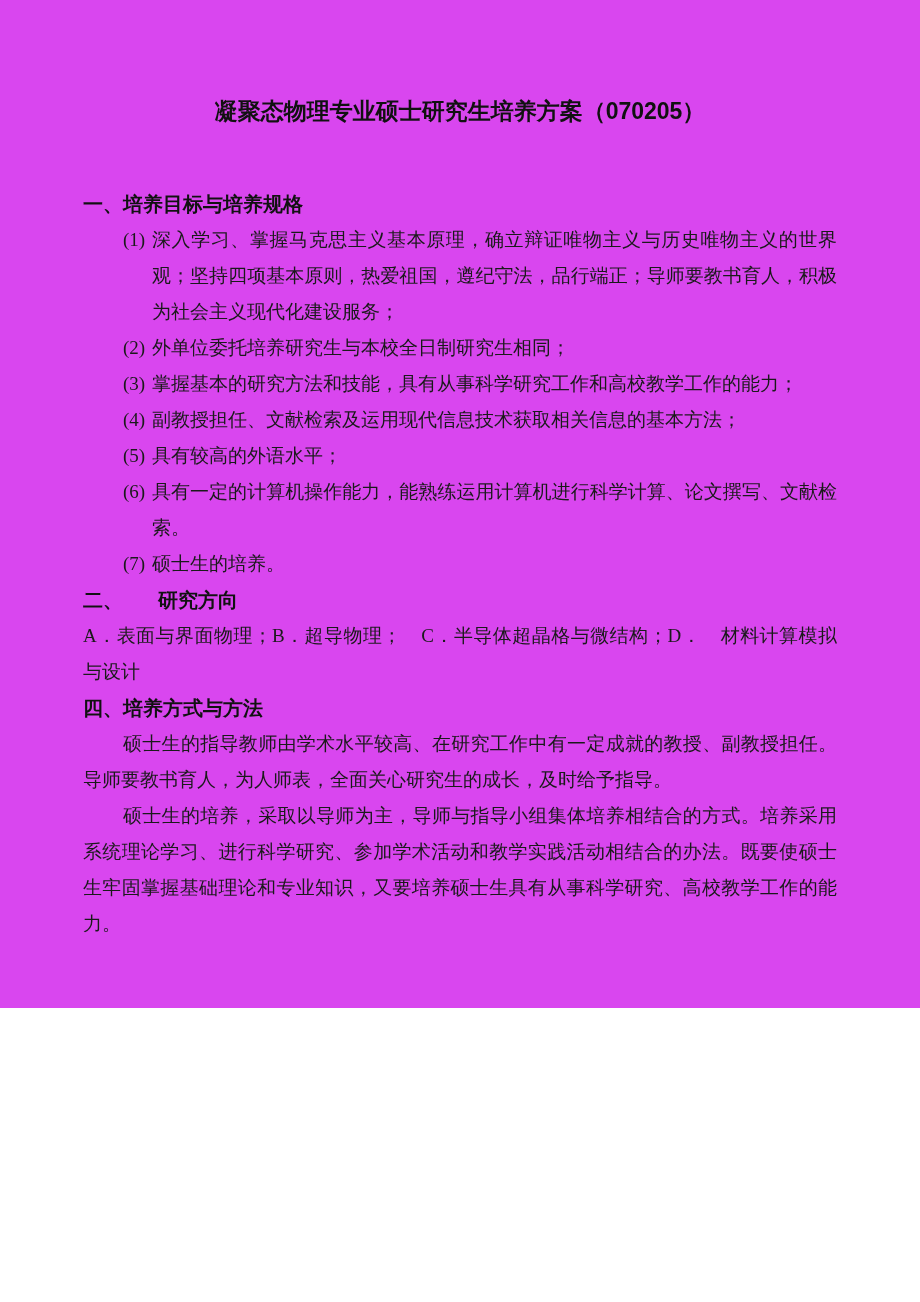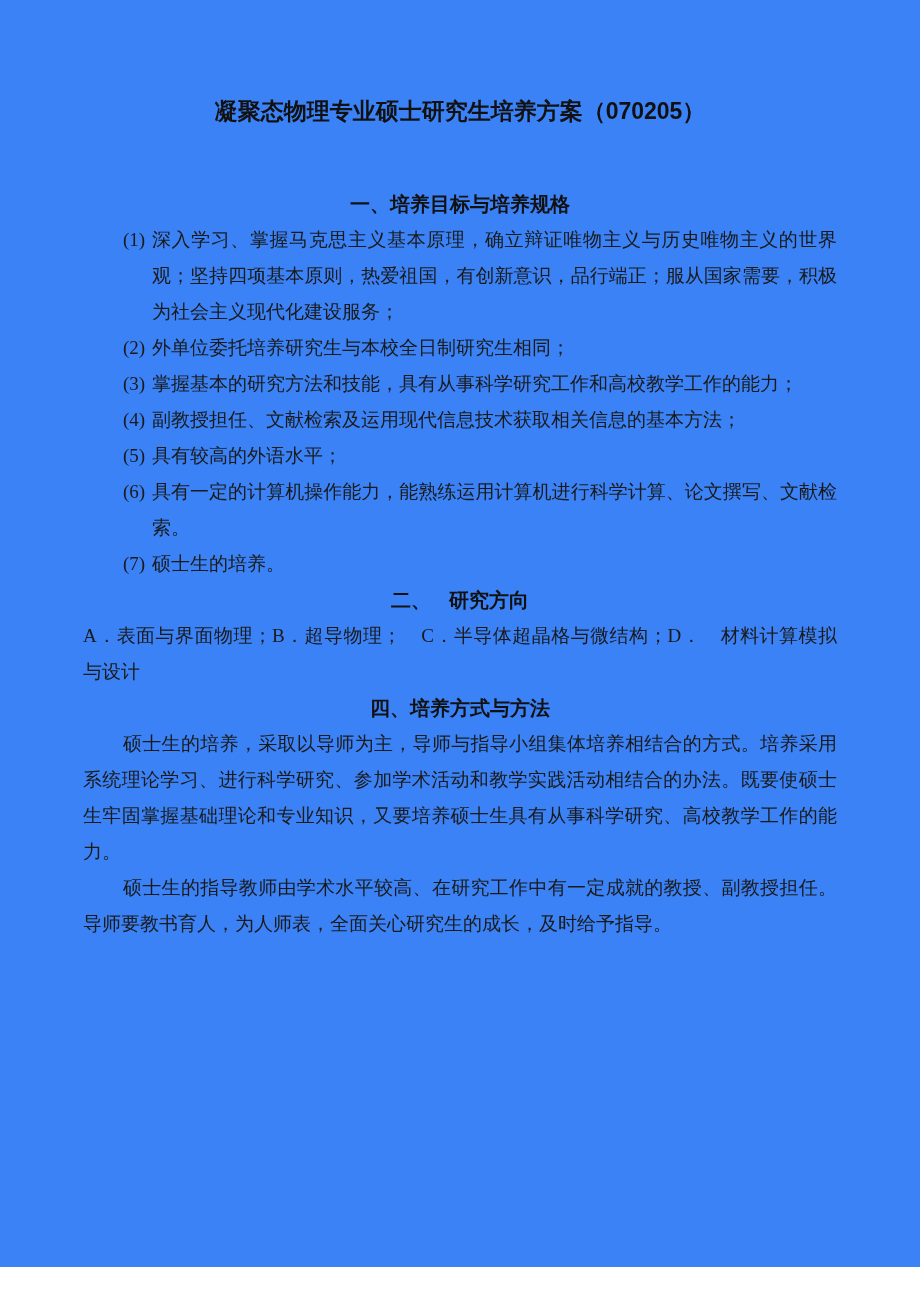--- a/index.html
+++ b/index.html
@@ -1,21 +1,21 @@
 <!DOCTYPE html>
 <html lang="zh"><head>
 <meta charset="utf-8">
 <style>
   * { margin: 0; padding: 0; box-sizing: border-box; }
   html, body { background: #ffffff; }
   .page {
     position: relative;
     width: 920px;
-    height: 1267px;
-    background: #3b82f6;
+    height: 1008px;
+    background: #d946ef;
     color: #1a1a1a;
     font-family: "Liberation Serif", "DejaVu Serif", serif;
     font-size: 19px;
     line-height: 36px;
     overflow: hidden;
     padding: 0 83px;
   }
   .doc-title {
     font-family: "Liberation Sans", "DejaVu Sans", sans-serif;
     font-weight: 700;
@@ -24,44 +24,43 @@
     text-align: center;
     padding-top: 95px;
     color: #111111;
   }
   .heading {
     font-family: "Liberation Sans", "DejaVu Sans", sans-serif;
     font-weight: 700;
     font-size: 20px;
     line-height: 36px;
     color: #111111;
-    text-align: center;
   }
   .sec-1 .heading { margin-top: 59px; }
   .para { text-align: justify; }
   .para.indent { text-indent: 40px; }
   .numbered-list .li { display: flex; }
   .numbered-list .num { flex: none; width: 29px; margin-left: 40px; }
   .numbered-list .li-text { flex: 1; text-align: justify; }
-  .h2-title { margin-left: 18px; }
+  .h2-title { margin-left: 35px; }
   .research-dirs { text-align: justify; }
 </style>
 </head>
 <body>
 
 <div class="page">
 
   <h1 class="doc-title">凝聚态物理专业硕士研究生培养方案（070205）</h1>
 
   <section class="sec-1">
     <h2 class="heading">一、培养目标与培养规格</h2>
     <div class="numbered-list">
       <div class="li">
         <span class="num">(1)</span>
-        <span class="li-text">深入学习、掌握马克思主义基本原理，确立辩证唯物主义与历史唯物主义的世界观；坚持四项基本原则，热爱祖国，有创新意识，品行端正；服从国家需要，积极为社会主义现代化建设服务；</span>
+        <span class="li-text">深入学习、掌握马克思主义基本原理，确立辩证唯物主义与历史唯物主义的世界观；坚持四项基本原则，热爱祖国，遵纪守法，品行端正；导师要教书育人，积极为社会主义现代化建设服务；</span>
       </div>
       <div class="li">
         <span class="num">(2)</span>
         <span class="li-text">外单位委托培养研究生与本校全日制研究生相同；</span>
       </div>
       <div class="li">
         <span class="num">(3)</span>
         <span class="li-text">掌握基本的研究方法和技能，具有从事科学研究工作和高校教学工作的能力；</span>
       </div>
       <div class="li">
@@ -86,17 +85,17 @@
   <section class="sec-2">
     <h2 class="heading"><span>二、</span><span class="h2-title">研究方向</span></h2>
     <p class="para research-dirs">A．表面与界面物理；B．超导物理；　C．半导体超晶格与微结构；D．　材料计算模拟与设计</p>
   </section>
 
   <section class="sec-3">
   </section>
 
   <section class="sec-4">
     <h2 class="heading">四、培养方式与方法</h2>
+    <p class="para indent">硕士生的指导教师由学术水平较高、在研究工作中有一定成就的教授、副教授担任。导师要教书育人，为人师表，全面关心研究生的成长，及时给予指导。</p>
     <p class="para indent">硕士生的培养，采取以导师为主，导师与指导小组集体培养相结合的方式。培养采用系统理论学习、进行科学研究、参加学术活动和教学实践活动相结合的办法。既要使硕士生牢固掌握基础理论和专业知识，又要培养硕士生具有从事科学研究、高校教学工作的能力。</p>
-    <p class="para indent">硕士生的指导教师由学术水平较高、在研究工作中有一定成就的教授、副教授担任。导师要教书育人，为人师表，全面关心研究生的成长，及时给予指导。</p>
   </section>
 
 </div>
 
 </body></html>

